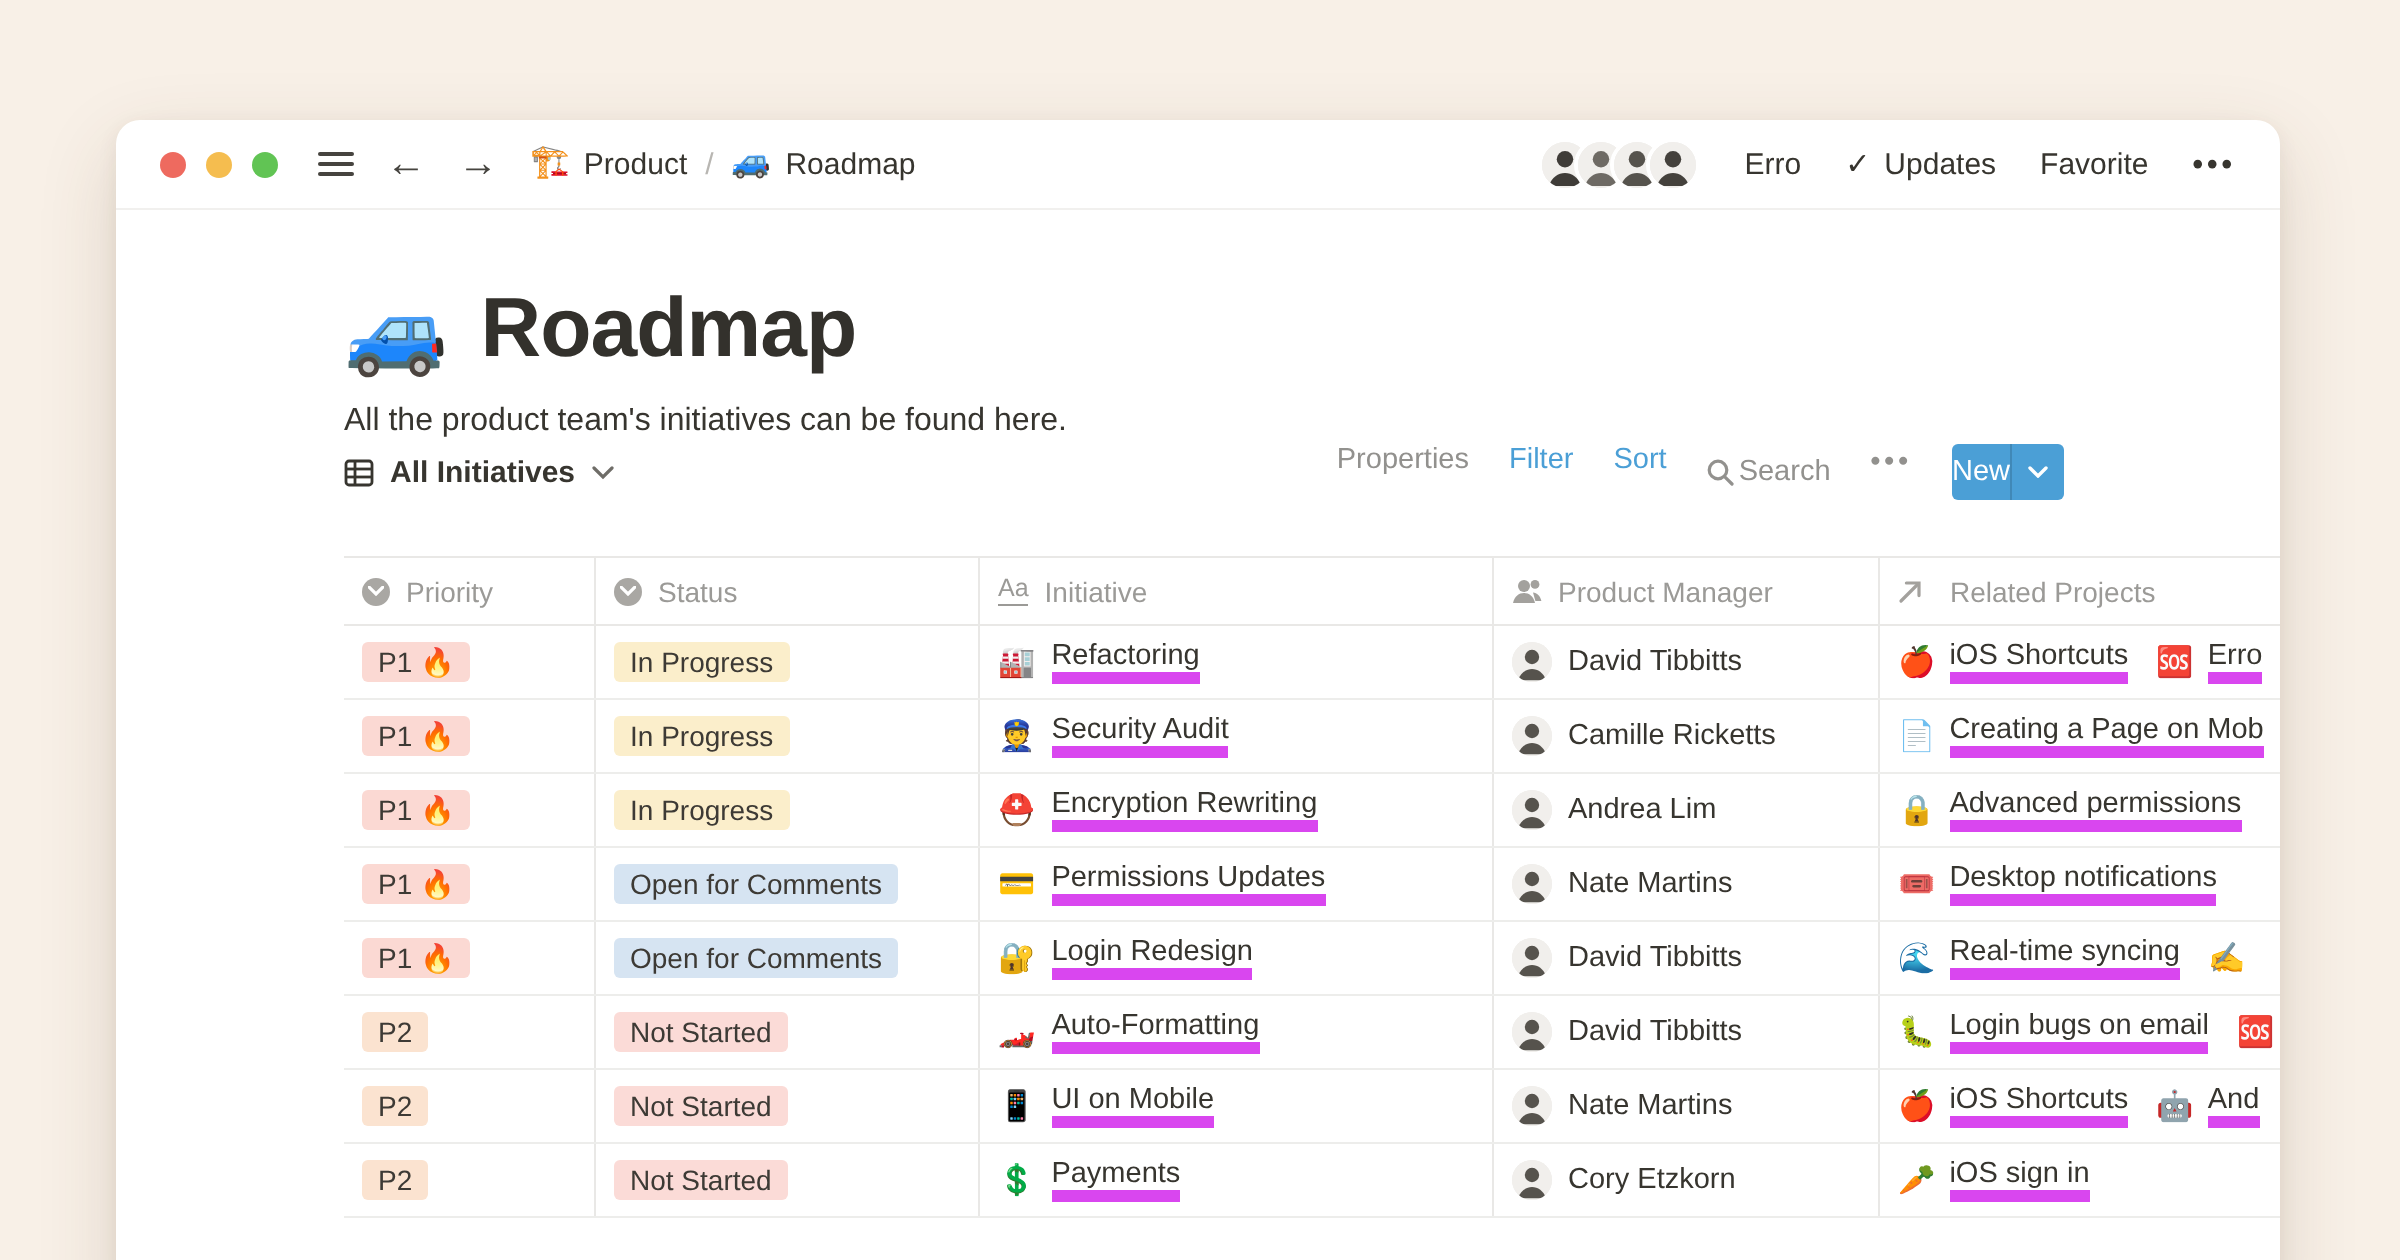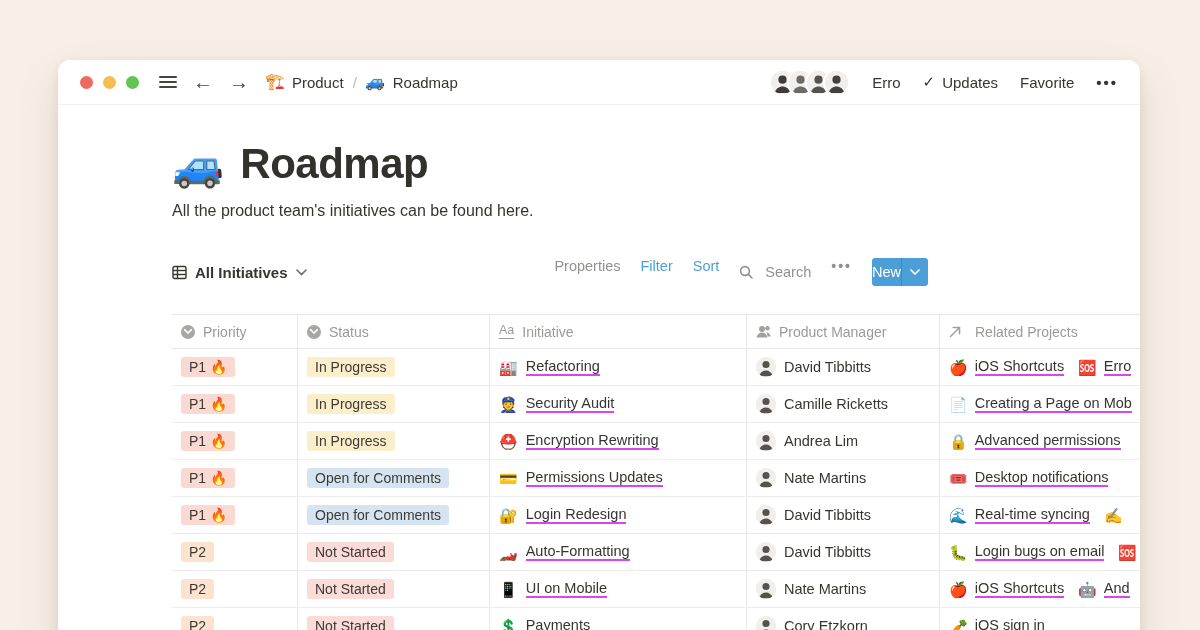--- a/index.html
+++ b/index.html
@@ -31,44 +31,44 @@
   .updates{display:flex;align-items:center;gap:7px}
   .check{font-size:15px;color:#37352f}
   .dots-dark{letter-spacing:2px;font-weight:700;color:#37352f;font-size:15px}
   
   .content{padding-left:114px}
   .page-title{display:flex;align-items:flex-end;gap:16px;margin-top:36px}
   .page-title .emoji{font-size:42px;line-height:1}
   .page-title h1{font-size:42px;line-height:46px;font-weight:700;margin:0;letter-spacing:-.5px;color:#33312c}
   .page-desc{margin-top:14px;font-size:16px;line-height:20px}
   
-  .toolbar{margin-top:36px;width:756px;display:flex;align-items:center;height:30px}
+  .toolbar{width:860px;display:flex;align-items:center;height:30px}
   .view-switch{display:flex;align-items:center;gap:8px;font-size:15px;font-weight:700}
   .chev{display:inline-flex}
   .toolbar-right{margin-left:auto;display:flex;gap:20px;font-size:14.5px}
   .tb-gray{color:#92918e}
   .tb-blue{color:var(--accent)}
-  .search{display:flex;align-items:center;gap:12px;color:#92918e}
+  .search{display:flex;align-items:center;gap:2px;color:#92918e}
   .dots-gray{letter-spacing:2px;font-weight:700;color:#92918e;font-size:14px}
   .new-btn{display:flex;align-items:stretch;background:var(--accent);border-radius:3px;color:#fff;height:28px;overflow:hidden;font-size:14.5px;font-weight:500}
   .new-btn .nb-label{display:flex;align-items:center;padding:0 0}
   .new-btn .nb-chev{display:flex;align-items:center;padding:0 8px;border-left:1px solid rgba(0,0,0,.14)}
   
   .table{margin-left:114px;width:968px;font-size:14.5px}
   .thead{display:flex;height:35px;margin-top:27px;border-top:1px solid #e9e8e6;border-bottom:1px solid #e9e8e6;color:#9b9a97;font-size:14px}
   .th,.cell{display:flex;align-items:center;gap:8px;padding:0 9px;border-right:1px solid #e9e8e6;min-width:0}
   .th:last-child,.cell:last-child{border-right:none}
   .c-priority{width:126px;flex:none}
   .c-status{width:192px;flex:none}
   .c-initiative{width:257px;flex:none}
   .c-pm{width:193px;flex:none}
   .c-related{flex:1 1 auto;overflow:hidden;white-space:nowrap;gap:14px}
   .trow{display:flex;height:37px;border-bottom:1px solid #ededeb}
   .tag{padding:2px 8px;border-radius:3px;font-size:14px;white-space:nowrap;color:#3d3a35}
-  .link{font-weight:500;border-bottom:2px solid #d946ef;white-space:nowrap;color:#37352f}
+  .link{font-weight:500;border-bottom:6px solid #d946ef;white-space:nowrap;color:#37352f}
   .emoji{font-size:15px;line-height:1;flex:none}
   .rel-item{display:inline-flex;align-items:center;gap:7px;flex:none}
   .avatar-sm{width:20px;height:20px;border-radius:50%;overflow:hidden;flex:none;background:#efedea}
   .select-icon{width:14px;height:14px;border-radius:50%;background:#a9a7a3;display:inline-flex;align-items:center;justify-content:center;flex:none}
   .aa-icon{font-size:12.5px;line-height:1;border-bottom:1px solid #9b9a97;padding-bottom:1px;flex:none}
   svg{display:block}
 </style>
 </head>
 <body style="--accent: #4b9fd6; background: rgb(248, 240, 231);">
 

